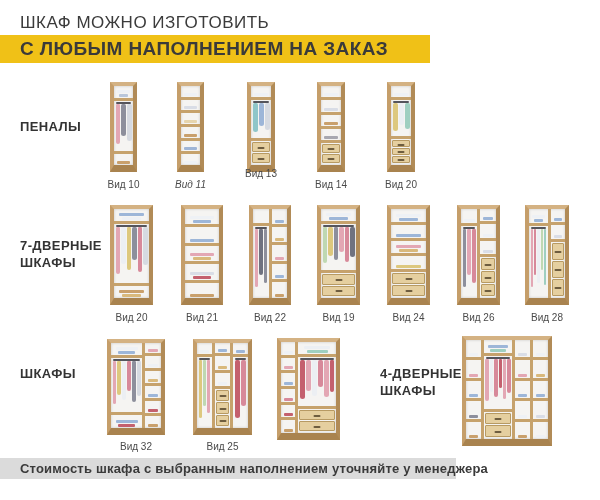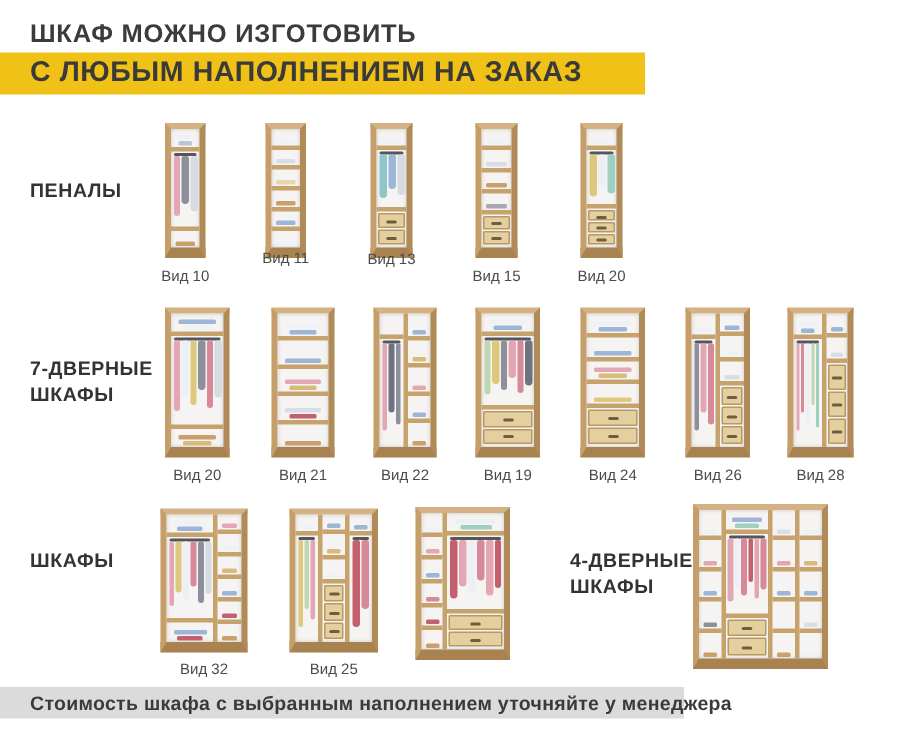--- a/index.html
+++ b/index.html
@@ -1,18 +1,18 @@
 <!DOCTYPE html>
 <html><head>
 <meta charset="utf-8">
 <style>
   html,body{margin:0;padding:0;background:#fff;}
   .stage{position:relative;width:600px;height:500px;background:#ffffff;overflow:hidden;
          font-family:"Liberation Sans",sans-serif;}
-  .title{position:absolute;left:20px;top:13px;font-size:17px;font-weight:bold;color:#3b3b3b;letter-spacing:.5px;white-space:nowrap;}
+  .title{position:absolute;left:20px;top:13px;font-size:17px;font-weight:normal;color:#3b3b3b;letter-spacing:.5px;white-space:nowrap;}
   .banner{position:absolute;left:0;top:35px;width:430px;height:28px;background:#f0c117;}
   .banner span{position:absolute;left:20px;top:0;line-height:28px;font-size:19px;font-weight:bold;color:#3a3a3a;letter-spacing:.4px;white-space:nowrap;}
   .rowlabel{position:absolute;font-size:13px;font-weight:bold;color:#333333;letter-spacing:.4px;line-height:1.3;}
   .cab{position:absolute;display:flex;background:#f5f4f2;box-sizing:border-box;
        border:4px solid #c6a26c;border-top-color:#d4b283;border-right-color:#b18b57;border-left-color:#c59e6a;
        border-bottom:7px solid #a9834f;box-shadow:inset 0 0 3px rgba(0,0,0,.18);}
   .col{display:flex;flex-direction:column;min-width:0;}
   .col + .col{border-left:3px solid #c6a26c;}
   .cell{position:relative;min-height:0;}
   .sep{border-bottom:3px solid #c6a26c;}
@@ -91,21 +91,21 @@
               <div class="item" style="background: rgb(159, 181, 214); width: 74%;"></div>
             </div>
           </div>
           <div class="cell" style="flex: 1 1 0%;">
             <div class="stk">
               <div class="item" style="background: rgb(238, 241, 245); width: 74%;"></div>
             </div>
           </div>
         </div>
       </div>
-      <div class="vlabel" style="left: 155.5px; top: 167px;">Вид 11</div>
+      <div class="vlabel" style="left: 155.5px; top: 179px; font-style: italic;">Вид 11</div>
       <div class="cab" style="left: 247px; top: 82px; width: 28px; height: 90px;">
         <div class="col" style="flex: 1 1 0%;">
           <div class="cell sep" style="flex: 14 1 0%;">
             <div class="stk">
               <div class="item" style="background: rgb(238, 241, 245); width: 74%;"></div>
             </div>
           </div>
           <div class="cell sep" style="flex: 48 1 0%;">
             <div class="rod"></div>
             <div class="gar">
@@ -142,21 +142,21 @@
             <div class="stk">
               <div class="item" style="background: rgb(168, 168, 176); width: 74%;"></div>
             </div>
           </div>
           <div class="cell drwcell" style="flex: 28 1 0%;">
             <div class="drawer"></div>
             <div class="drawer"></div>
           </div>
         </div>
       </div>
-      <div class="vlabel" style="left: 296px; top: 179px;">Вид 15</div>
+      <div class="vlabel" style="left: 296px; top: 179px;">Вид 14</div>
       <div class="cab" style="left: 387px; top: 82px; width: 28px; height: 90px;">
         <div class="col" style="flex: 1 1 0%;">
           <div class="cell sep" style="flex: 14 1 0%;">
             <div class="stk">
               <div class="item" style="background: rgb(238, 241, 245); width: 74%;"></div>
             </div>
           </div>
           <div class="cell sep" style="flex: 46 1 0%;">
             <div class="rod"></div>
             <div class="gar">

